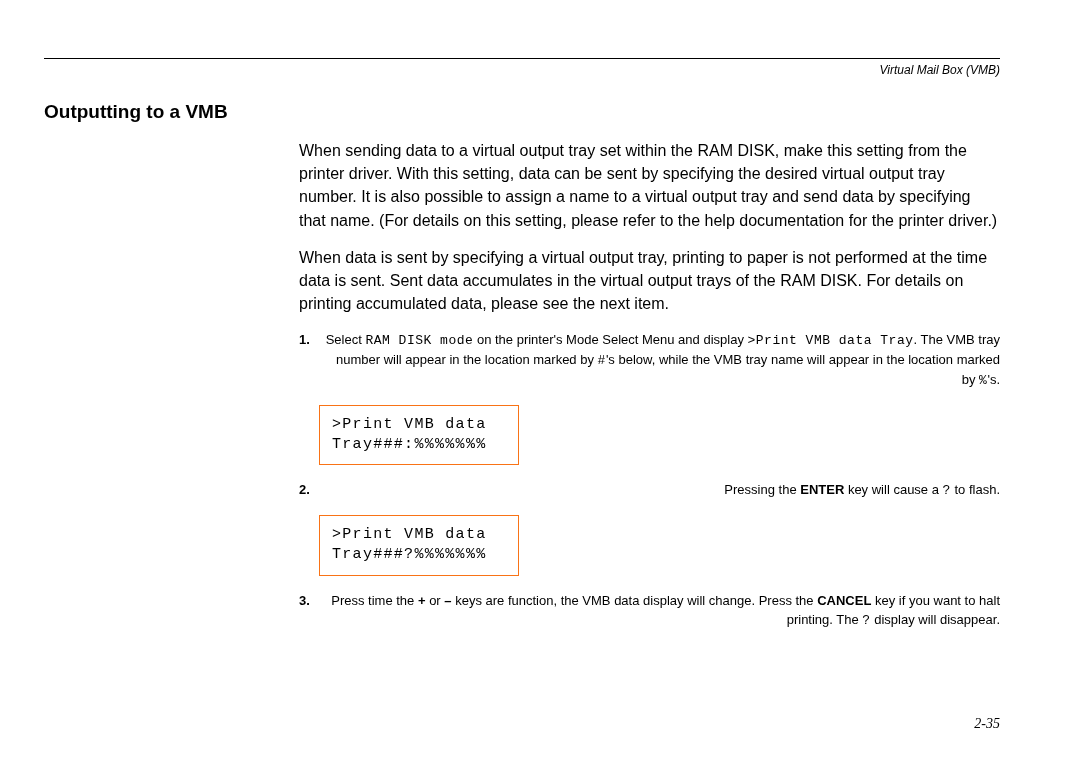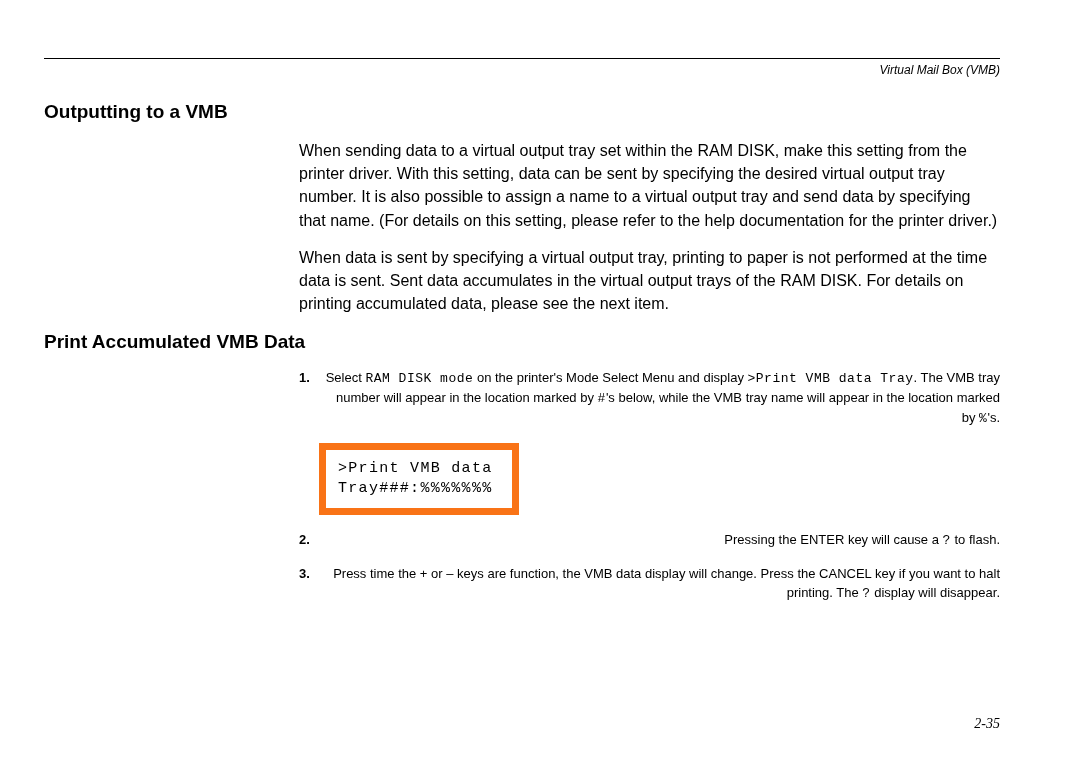--- a/index.html
+++ b/index.html
@@ -57,56 +57,55 @@
       flex: 1;
       text-align: right;
     }
     .mono {
       font-family: "Courier New", Courier, monospace;
       font-size: 13px;
       letter-spacing: 0.5px;
     }
     .display-box {
       margin-left: 275px;
-      border: 7px solid #f97316;
+      border: 1px solid #f97316;
       padding: 9px 12px;
       font-family: "Courier New", Courier, monospace;
       font-size: 15px;
       letter-spacing: 1.3px;
       line-height: 1.35;
       display: inline-block;
       min-width: 200px;
       margin-bottom: 16px;
       white-space: pre;
     }
     .page-number {
       position: absolute;
       bottom: 32px;
       right: 80px;
       font-size: 14px;
       font-style: italic;
       font-family: "Times New Roman", Times, serif;
     }
-    .bold { font-weight: normal; }
+    .bold { font-weight: bold; }
   </style>
 </head>
 <body>
 
 <div class="page">
   <div class="header-rule"></div>
   <div class="header-label">Virtual Mail Box (VMB)</div>
 
   <div class="section-title">Outputting to a VMB</div>
 
   <div class="body-block">
     <div class="para">When sending data to a virtual output tray set within the RAM DISK, make this setting from the printer driver. With this setting, data can be sent by specifying the desired virtual output tray number. It is also possible to assign a name to a virtual output tray and send data by specifying that name. (For details    on this setting, please refer to the help documentation for the printer driver.)</div>
     <div class="para">When data is sent by specifying a virtual output tray, printing to paper is not performed at the time data  is sent. Sent data accumulates in the virtual output trays of the RAM DISK. For details on printing accumulated data, please see the next item.</div>
   </div>
 
-  <div class="section-title">Print Accumulated VMB Data</div>
 
 
   <div class="step-list">
     <div class="step">
       <div class="step-num">1.</div>
       <div class="step-content">
         <span>Select </span><span class="mono">RAM DISK mode</span><span> on the printer's Mode Select Menu and display </span><span class="mono">&gt;Print VMB data Tray</span><span>. The VMB tray number will appear in the location marked by </span><span class="mono">#</span><span>'s below, while the VMB tray name will appear in the location marked by </span><span class="mono">%</span><span>'s.</span>
       </div>
     </div>
   </div>
@@ -116,20 +115,22 @@
 
   <div class="step-list">
     <div class="step">
       <div class="step-num">2.</div>
       <div class="step-content">
         <span>Pressing the </span><span class="bold">ENTER</span><span> key will cause a </span><span class="mono">?</span><span> to flash.</span>
       </div>
     </div>
   </div>
 
+  <div class="display-box"><span>&gt;Print VMB data</span>
+<span>Tray###?%%%%%%%</span></div>
 
   <div class="step-list">
     <div class="step">
       <div class="step-num">3.</div>
       <div class="step-content">
         <span>Press time the </span><span class="bold">+</span><span> or </span><span class="bold">–</span><span> keys are function, the VMB data display will change. Press the </span><span class="bold">CANCEL</span><span> key if you want to halt printing. The </span><span class="mono">?</span><span> display will disappear.</span>
       </div>
     </div>
   </div>
 

